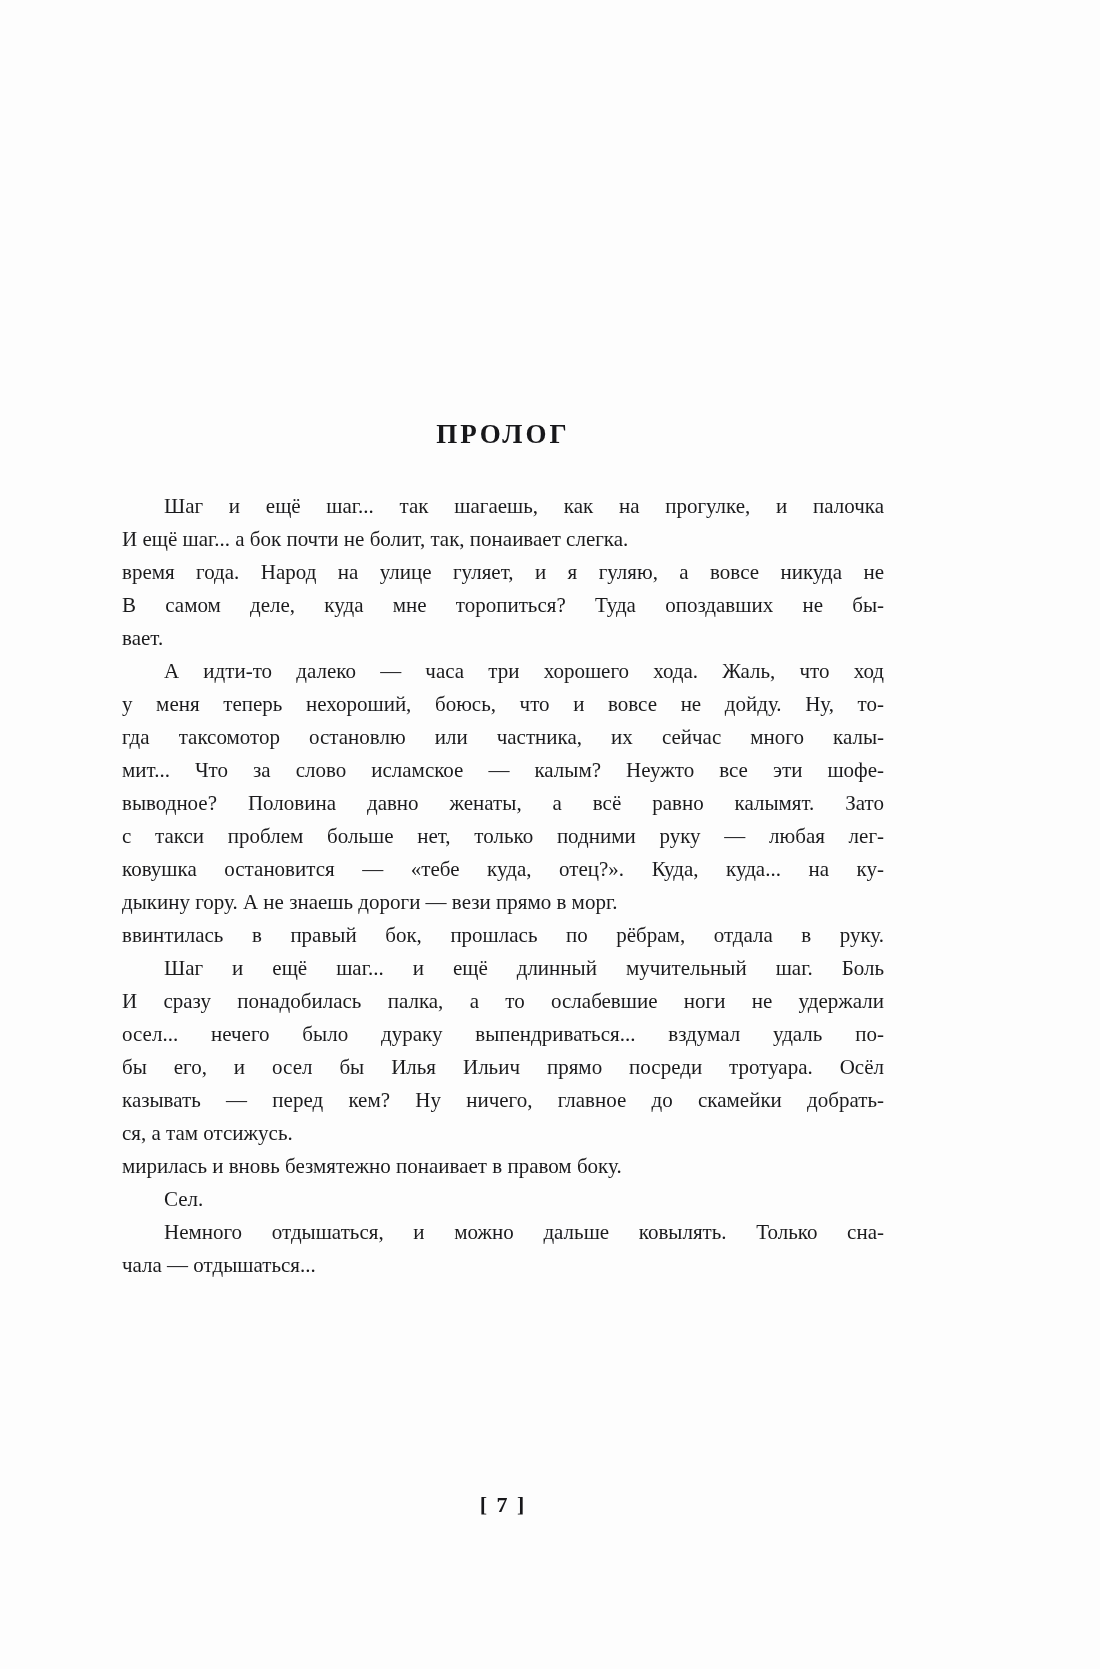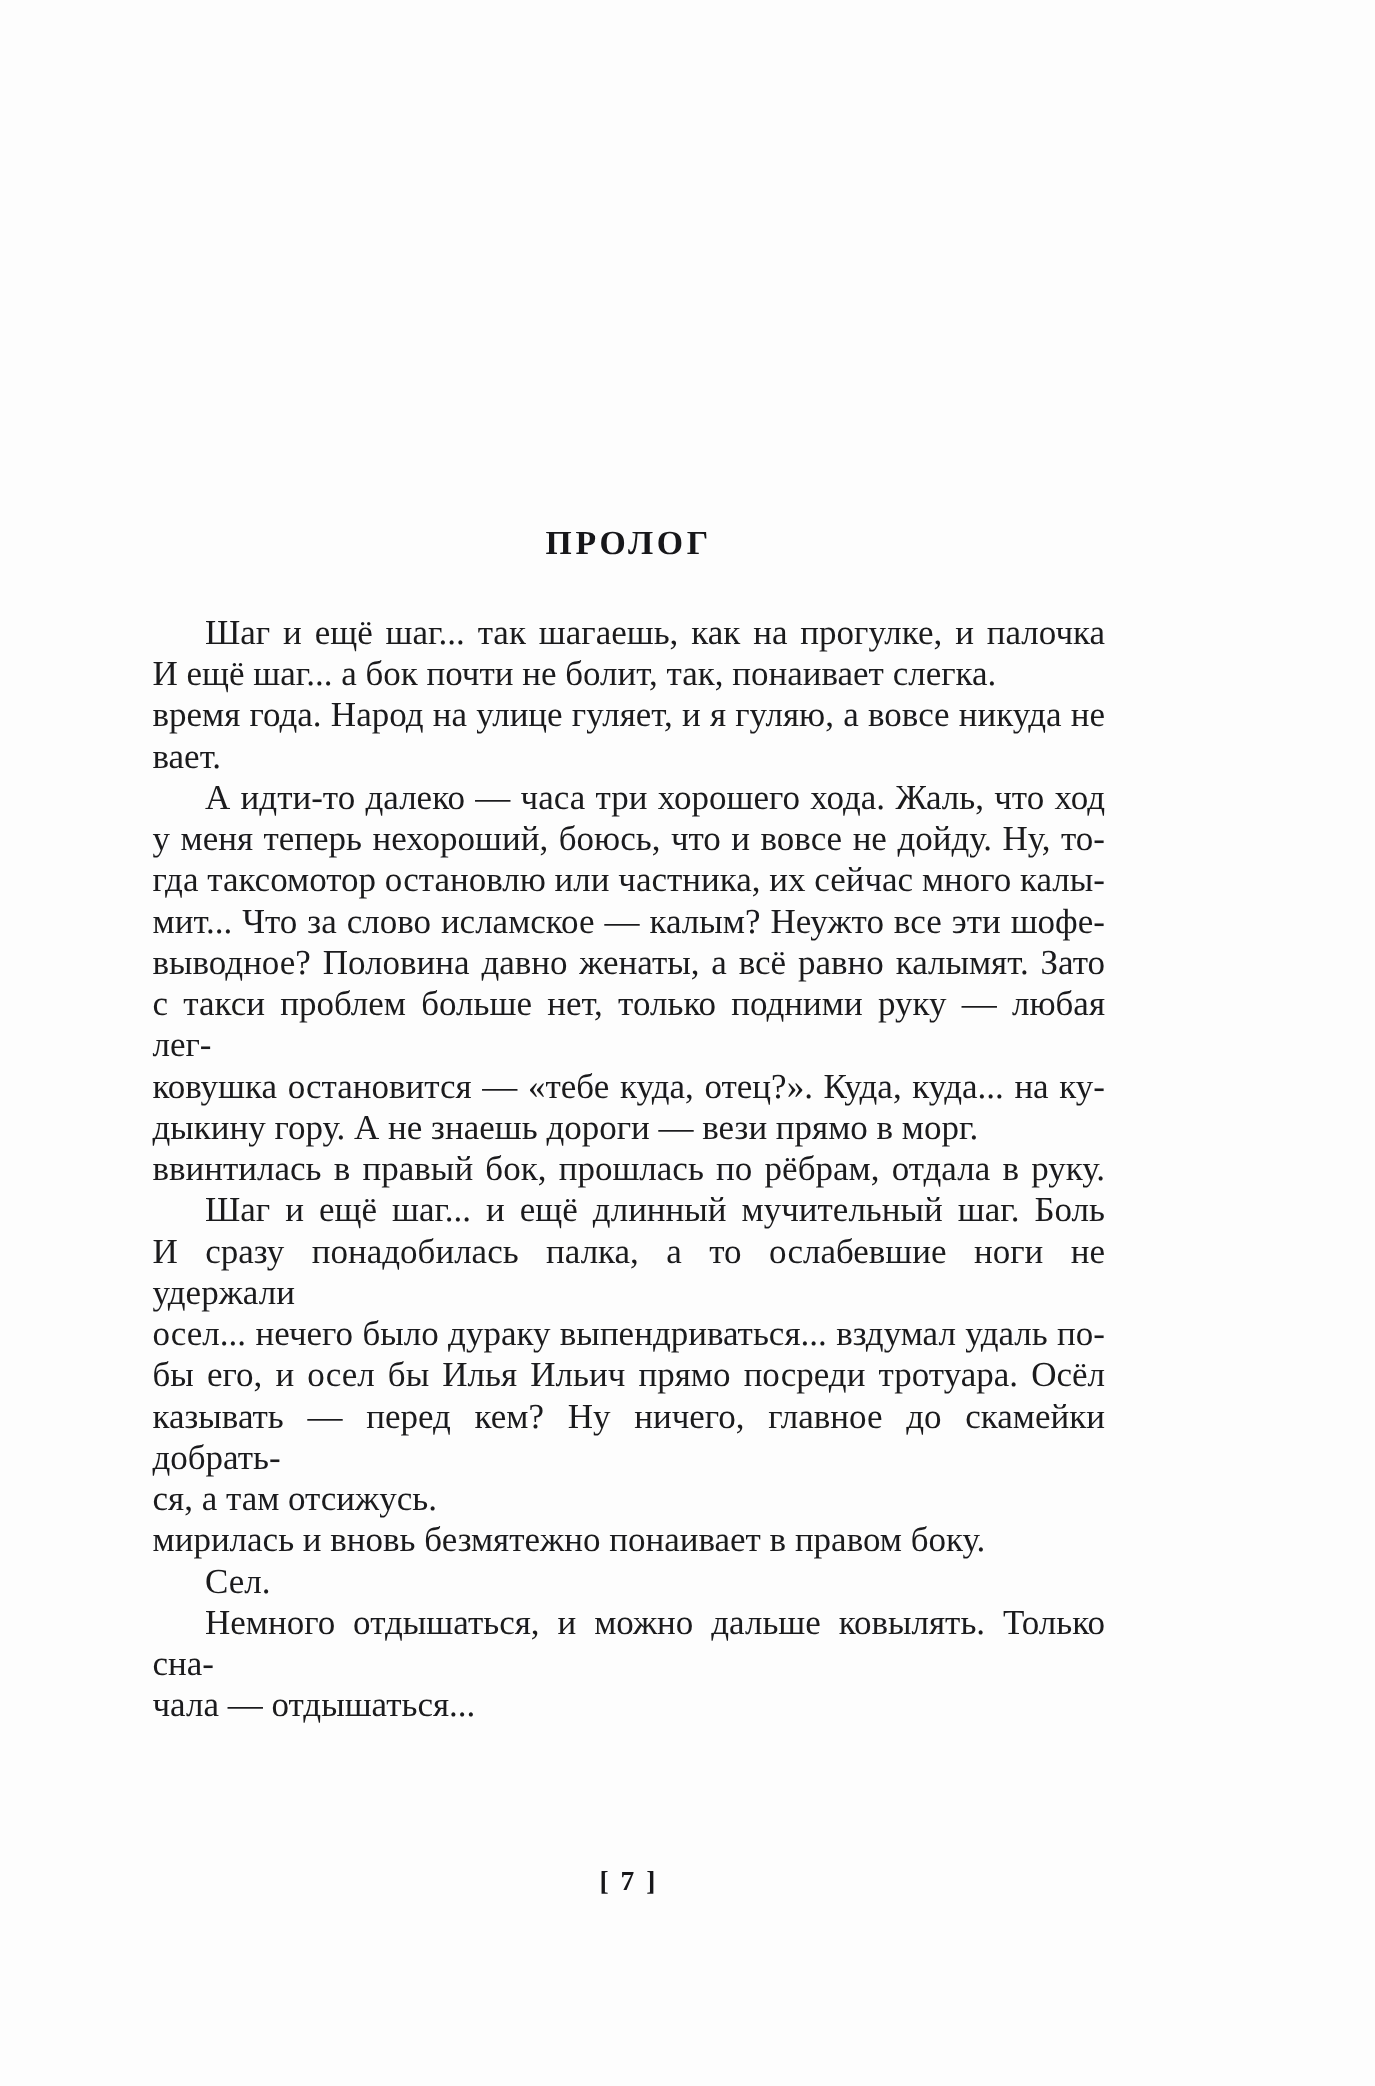--- a/index.html
+++ b/index.html
@@ -21,21 +21,21 @@
   .chapter-title {
     font-size: 27px;
     font-weight: bold;
     letter-spacing: 3px;
     text-align: center;
     margin: 0 0 40px 0;
     color: #17171a;
   }
   .paragraph { margin: 0; padding: 0; }
   .line {
-    font-size: 28px;
+    font-size: 21px;
     line-height: 33px;
     text-align: left;
     white-space: nowrap;
   }
   .line.just {
     white-space: normal;
     text-align: justify;
     text-align-last: justify;
   }
   .line.first { text-indent: 42px; }
@@ -58,20 +58,21 @@
   <div class="column">
     <h1 class="chapter-title">ПРОЛОГ</h1>
 
     <div class="paragraph">
       <div class="line first just">Шаг и ещё шаг... так шагаешь, как на прогулке, и палочка</div>
       <div class="line">И ещё шаг... а бок почти не болит, так, понаивает слегка.</div>
     </div>
 
     <div class="paragraph">
       <div class="line just">время года. Народ на улице гуляет, и я гуляю, а вовсе никуда не</div>
+      <div class="line just">В самом деле, куда мне торопиться? Туда опоздавших не бы-</div>
       <div class="line">вает.</div>
     </div>
 
     <div class="paragraph">
       <div class="line first just">А идти-то далеко — часа три хорошего хода. Жаль, что ход</div>
       <div class="line just">у меня теперь нехороший, боюсь, что и вовсе не дойду. Ну, то-</div>
       <div class="line just">гда таксомотор остановлю или частника, их сейчас много калы-</div>
       <div class="line just">мит... Что за слово исламское — калым? Неужто все эти шофе-</div>
       <div class="line just">выводное? Половина давно женаты, а всё равно калымят. Зато</div>
       <div class="line just">с такси проблем больше нет, только подними руку — любая лег-</div>

